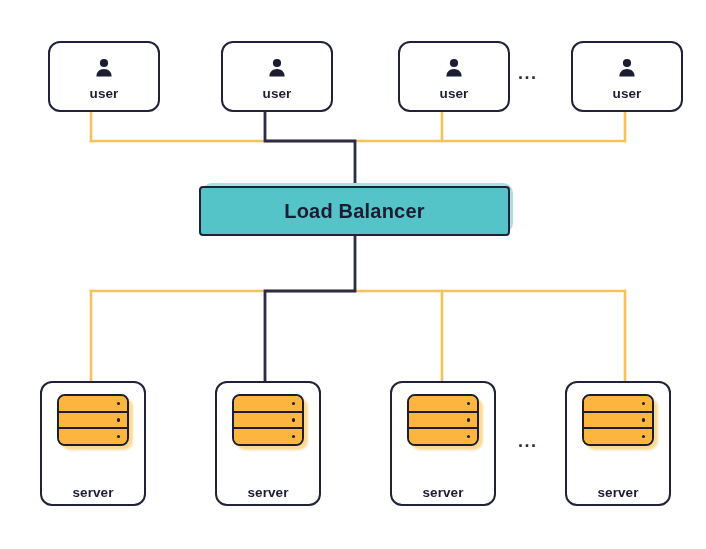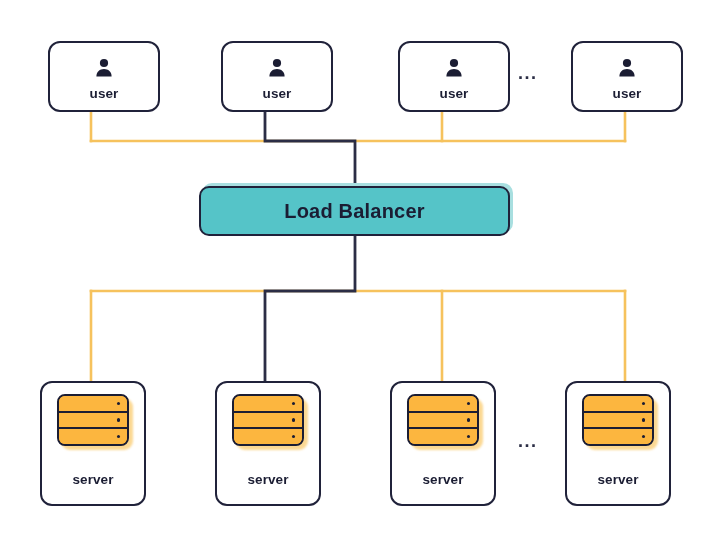--- a/index.html
+++ b/index.html
@@ -39,21 +39,21 @@
     padding-top:11px;
   }
   .node-label{
     font-size:13.5px;
     font-weight:bold;
     color:#1b1d33;
     letter-spacing:.1px;
     line-height:1;
   }
   .user-node .node-label{margin-top:7px;}
-  .server-node .node-label{margin-top:27px;}
+  .server-node .node-label{margin-top:40px;}
 
   
   .user-icon{width:24px;height:24px;display:block;}
 
   
   .rack-wrap{
     position:relative;
     width:72px;height:52px;
   }
   .rack-glow{
@@ -105,21 +105,21 @@
     background:#a8dfe0;
     border-radius:10px;
   }
   .lb-box{
     position:absolute;
     left:0;top:0;
     width:311px;height:50px;
     box-sizing:border-box;
     background:#55c4c8;
     border:2.6px solid #20223a;
-    border-radius:10px;
+    border-radius:4px;
     display:flex;
     align-items:center;
     justify-content:center;
   }
   .lb-label{
     font-size:20px;
     font-weight:bold;
     color:#1b1d33;
     letter-spacing:.2px;
   }

